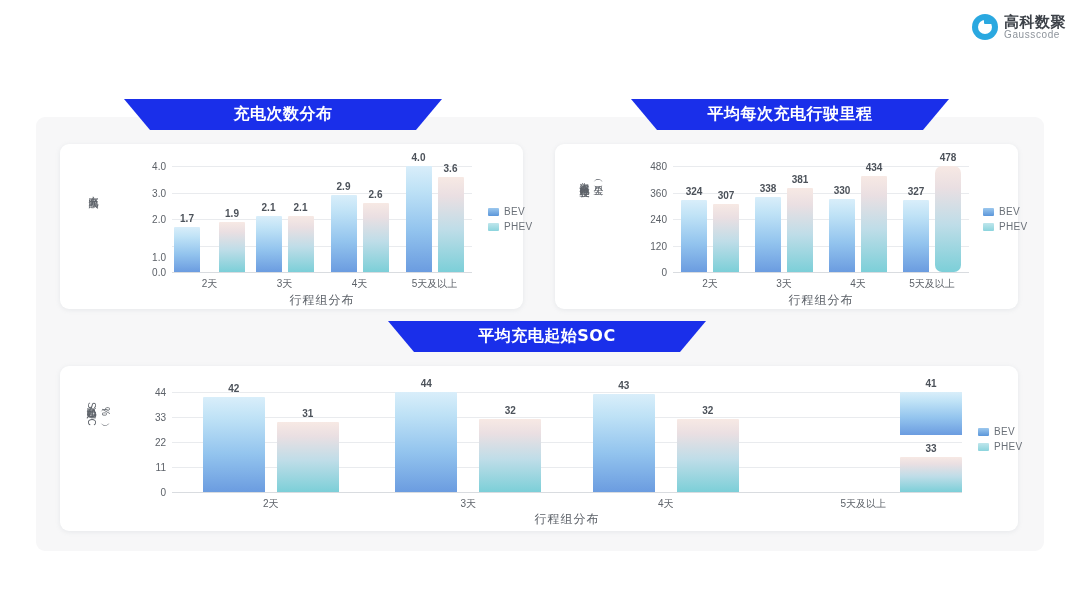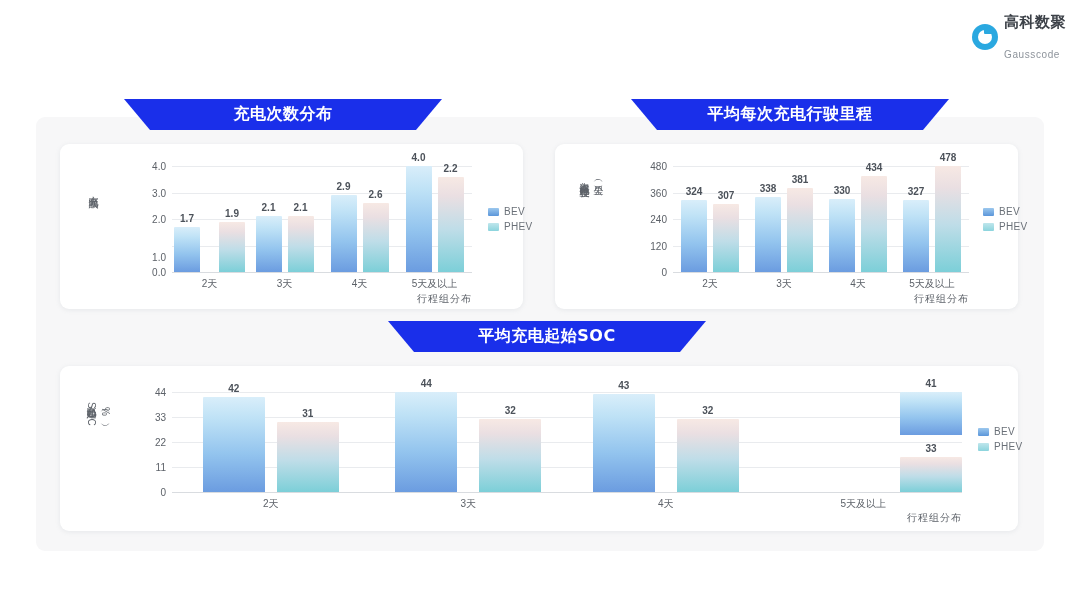--- a/index.html
+++ b/index.html
@@ -39,21 +39,21 @@
   }
   .logo-gc-mark::before {
     content: ""; position: absolute; left: 6px; top: 6px;
     width: 14px; height: 14px; border-radius: 50%;
     background: #ffffff;
   }
   .logo-gc-mark::after {
     content: ""; position: absolute; left: 12px; top: 4px;
     width: 9px; height: 6px; background: #2aa8e0; border-radius: 1px;
   }
-  .logo-gc-text { display: flex; flex-direction: column; line-height: 1.05; gap: 20px; }
+  .logo-gc-text { display: flex; flex-direction: column; line-height: 1.05; }
   .logo-gc-cn { font-size: 15px; font-weight: bold; color: #3c4148; letter-spacing: 0.5px; }
   .logo-gc-en { font-size: 10px; color: #8d939b; letter-spacing: 0.6px; }
 
   
   .panel {
     position: absolute; left: 36px; top: 117px;
     width: 1008px; height: 434px;
     background: #f7f7f8; border-radius: 9px;
   }
 
@@ -114,22 +114,22 @@
     position: absolute; left: 50%; transform: translateX(-50%);
     bottom: calc(100% + 3px);
     font-size: 10px; color: #4c525a; font-weight: bold; white-space: nowrap;
   }
   .xtick {
     position: absolute; top: calc(100% + 5px); left: 50%;
     transform: translateX(-50%);
     font-size: 10px; color: #5c6168; white-space: nowrap;
   }
   .xlabel {
-    position: absolute; text-align: right;
-    font-size: 10px; color: #5c6168; letter-spacing: 1px;
+    position: absolute; text-align: center;
+    font-size: 12px; color: #5c6168; letter-spacing: 1px;
   }
 
   .legend {
     position: absolute; display: flex; flex-direction: column; gap: 4px;
   }
   .legend-item { display: flex; align-items: center; gap: 5px; }
   .legend-swatch { width: 11px; height: 8px; border-radius: 1px; flex: none; }
   .sw-bev  { background: linear-gradient(180deg,#9cc8ee 0%, #5b96da 100%); }
   .sw-phev { background: linear-gradient(180deg,#bfe6ec 0%, #8bd4dd 100%); }
   .legend-label { font-size: 10px; color: #6a7078; letter-spacing: 0.3px; }
@@ -203,21 +203,21 @@
               <div class="bar bar-phev" style="width: 26px; height: 68.9px;">
                 <span class="bar-val">2.6</span>
               </div>
               <div class="xtick">4天</div>
             </div>
             <div class="group" style="gap: 6px;">
               <div class="bar bar-bev" style="width: 26px; height: 106px;">
                 <span class="bar-val">4.0</span>
               </div>
               <div class="bar bar-phev" style="width: 26px; height: 95.4px;">
-                <span class="bar-val">2.2</span>
+                <span class="bar-val">3.6</span>
               </div>
               <div class="xtick">5天及以上</div>
             </div>
           </div>
         </div>
         <div class="xlabel" style="left: 112px; width: 300px; top: 148px;">行程组分布</div>
         <div class="legend" style="left: 428px; top: 62px;">
           <div class="legend-item">
             <span class="legend-swatch sw-bev"></span>
             <span class="legend-label">BEV</span>
@@ -271,21 +271,21 @@
               </div>
               <div class="bar bar-phev" style="width: 26px; height: 95.8417px;">
                 <span class="bar-val">434</span>
               </div>
               <div class="xtick">4天</div>
             </div>
             <div class="group" style="gap: 6px;">
               <div class="bar bar-bev" style="width: 26px; height: 72.2125px;">
                 <span class="bar-val">327</span>
               </div>
-              <div class="bar bar-phev" style="width: 26px; height: 105.558px;">
+              <div class="bar bar-phev" style="width: 26px; height: 105.558px; border-radius: 7px;">
                 <span class="bar-val">478</span>
               </div>
               <div class="xtick">5天及以上</div>
             </div>
           </div>
         </div>
         <div class="xlabel" style="left: 118px; width: 296px; top: 148px;">行程组分布</div>
         <div class="legend" style="left: 428px; top: 62px;">
           <div class="legend-item">
             <span class="legend-swatch sw-bev"></span>

